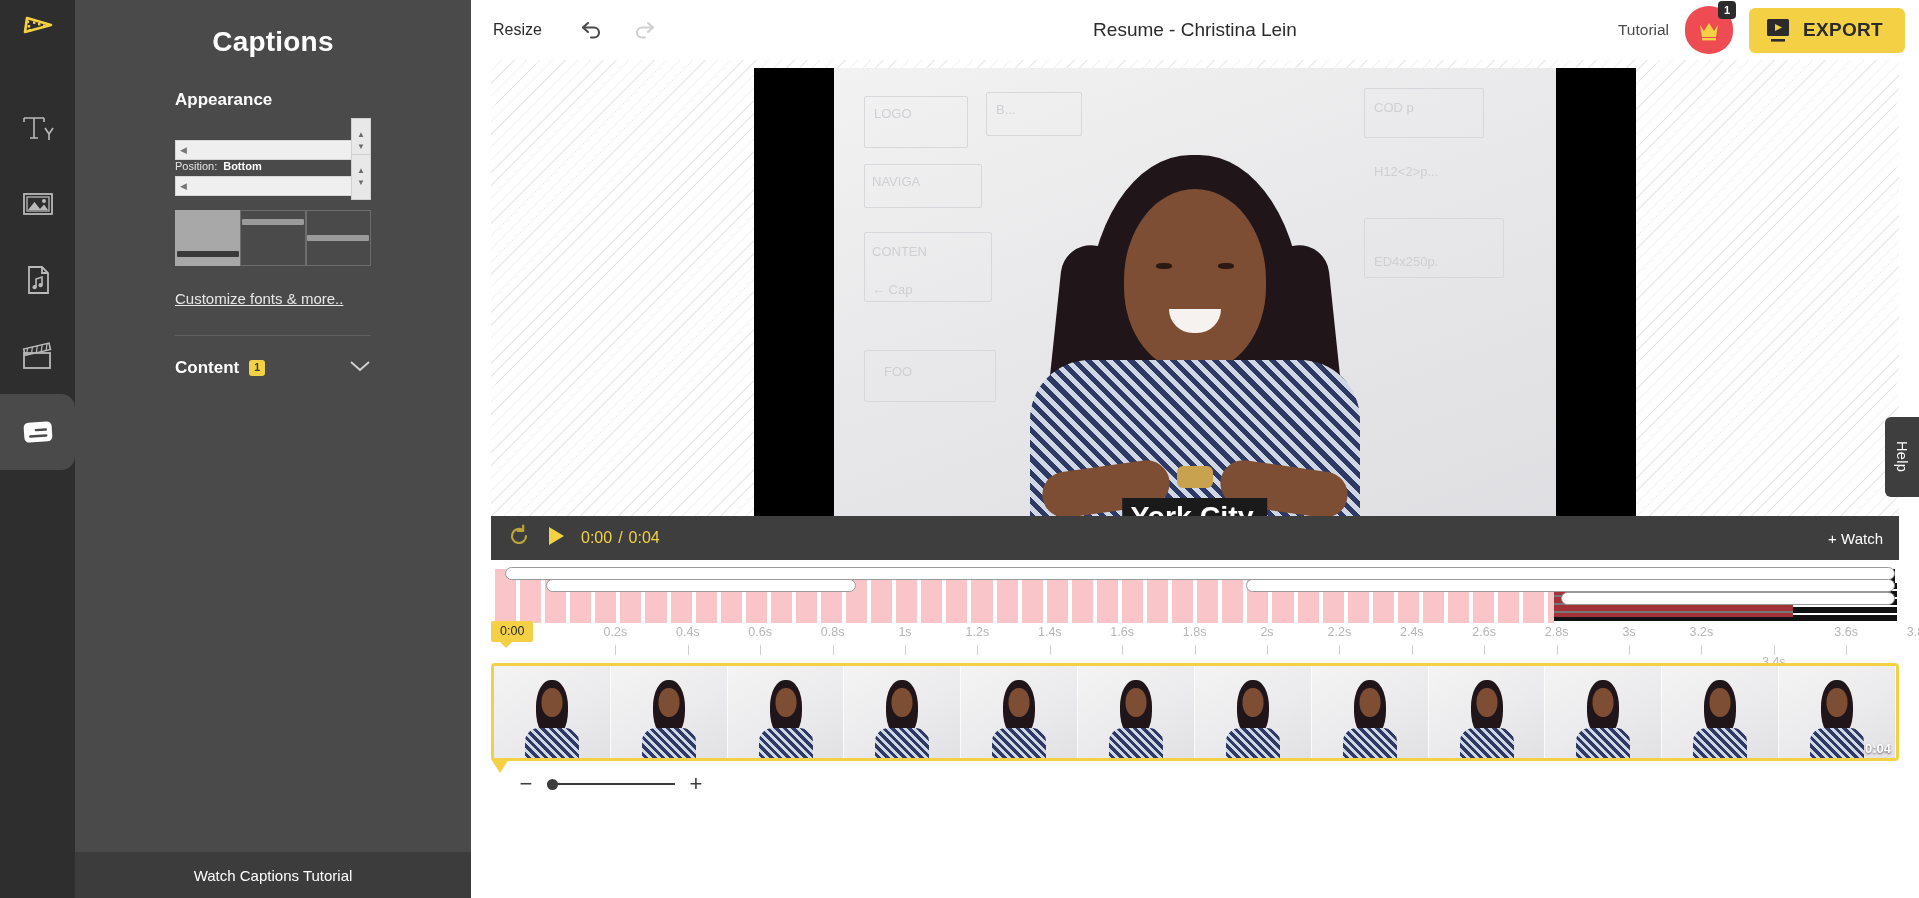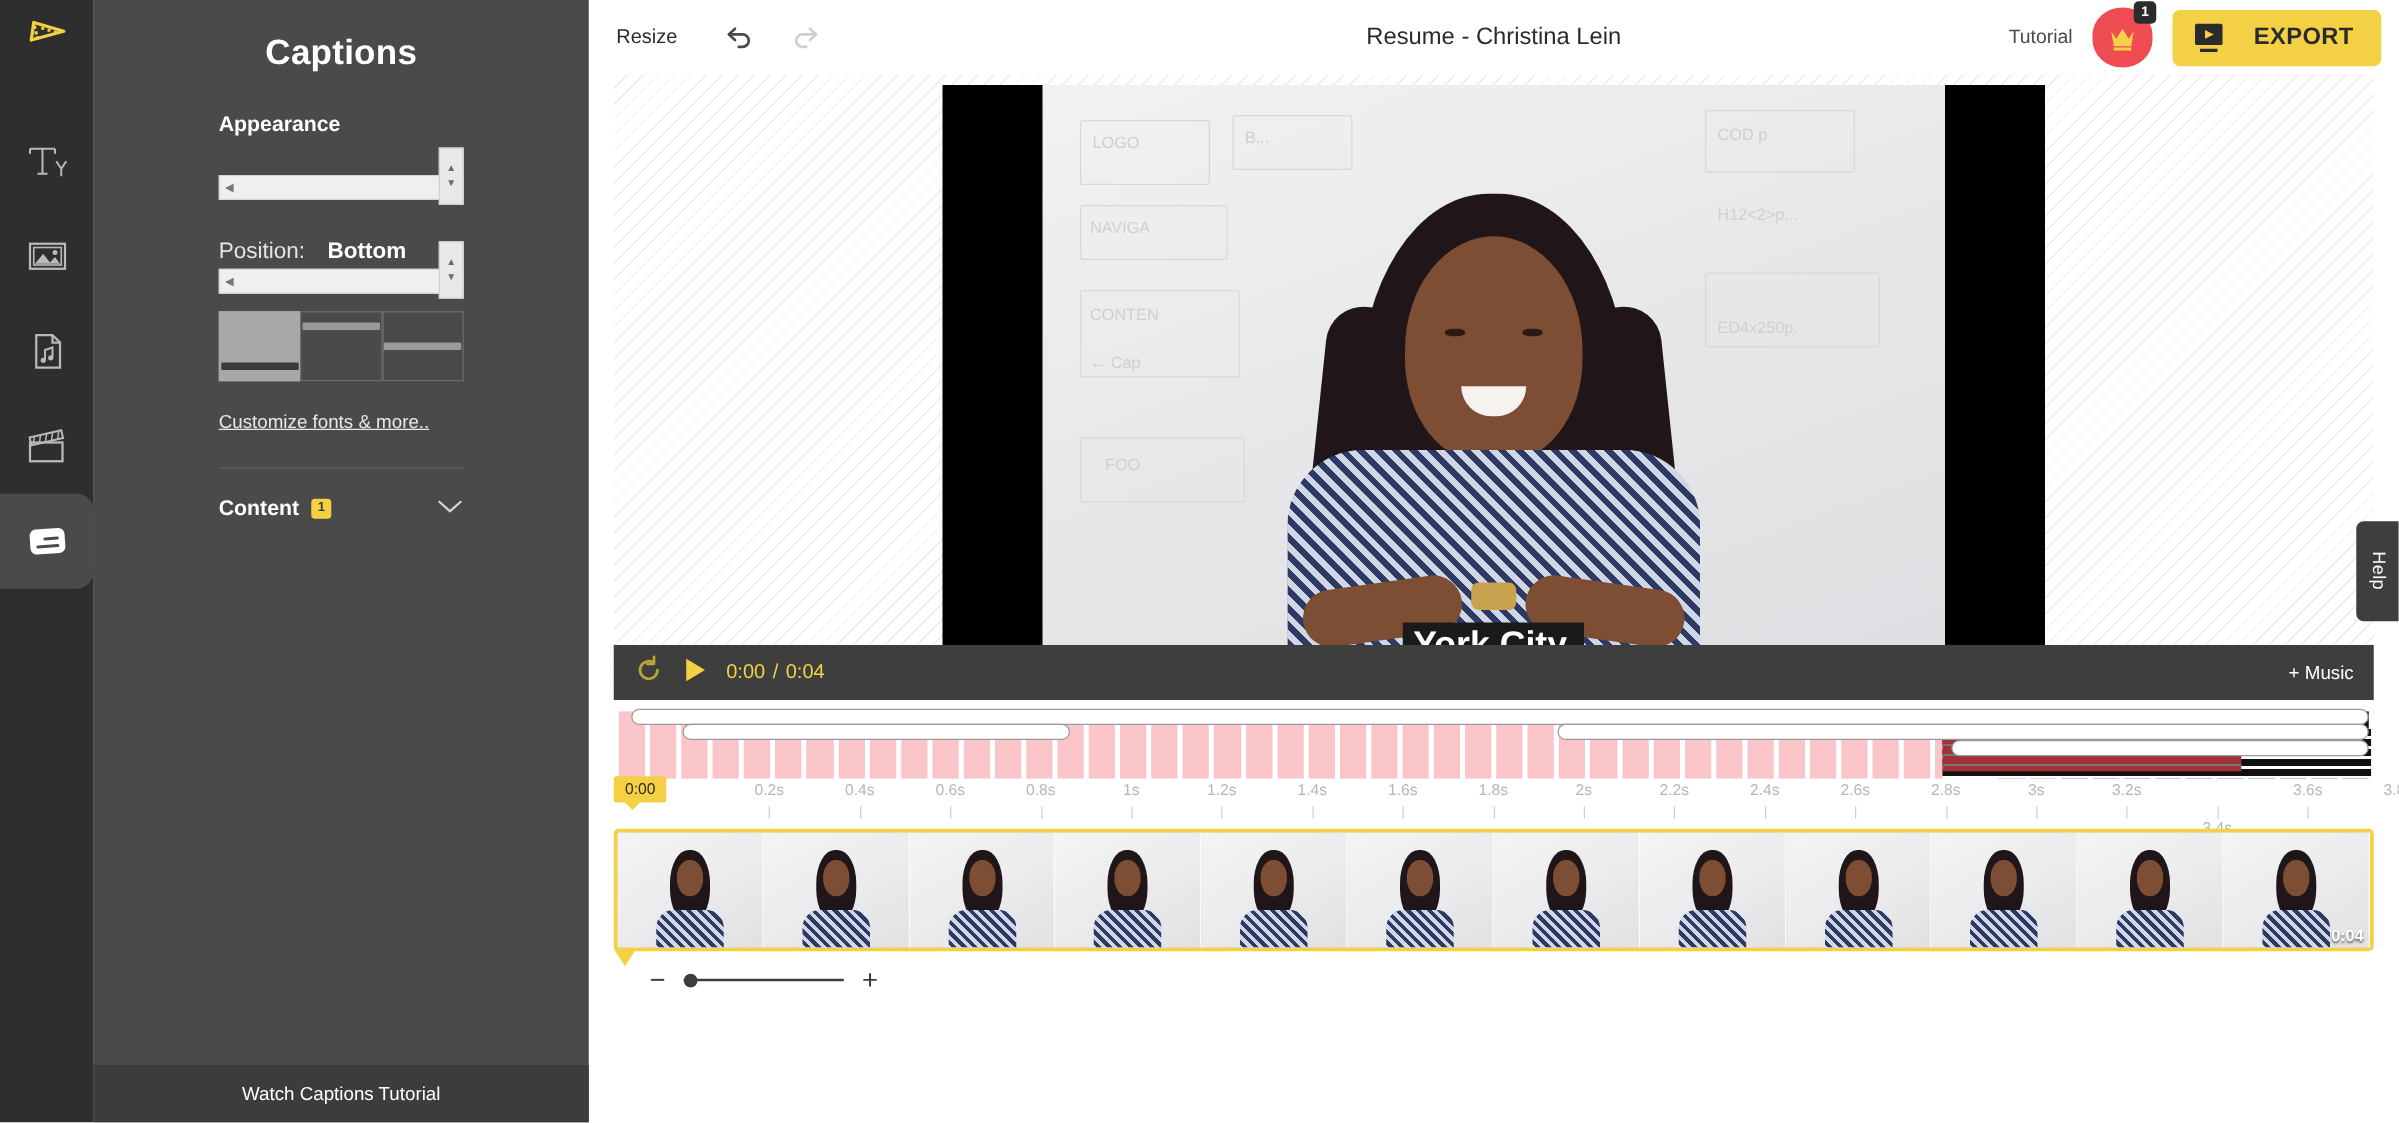--- a/index.html
+++ b/index.html
@@ -72,22 +72,22 @@
   .caption-preview p {
     text-align: center; font-size: 16.5px; font-weight: bold; line-height: 1.17;
     color: #fff;
   }
   .caption-preview span {
     background: #5450e6; box-decoration-break: clone;
     -webkit-box-decoration-break: clone; padding: 1px 3px;
   }
 
   .pos-row {
-    margin-top: 30px; display: flex; align-items: baseline; gap: 18px;
-    color: #e4e4e4; font-size: 18px; position: relative;
+    display: flex; align-items: baseline; gap: 6px;
+    color: #e4e4e4; font-size: 11px; position: relative;
   }
   .pos-row .val { color: #fff; font-weight: bold; }
 
   .pos-choices { display: flex; margin-top: 14px; gap: 0; }
   .pos-choice {
     flex: 1 1 0; height: 56px; border: 1px solid #6d6d6d; background: #4a4a4a;
     position: relative; cursor: pointer;
   }
   .pos-choice.sel { background: #a8a8a8; border-color: #a8a8a8; }
   .pos-choice .bar {
@@ -142,21 +142,21 @@
     position: absolute; inset: 0; background: #ef4b53; border-radius: 50%/46%;
     display: flex; align-items: center; justify-content: center;
   }
   .crown-badge {
     position: absolute; top: -5px; right: -3px; background: #2c2c2c; color: #fff;
     font-size: 11px; font-weight: bold; border-radius: 4px; width: 18px;
     height: 18px; display: flex; align-items: center; justify-content: center;
   }
   .export-btn {
     background: #f4d144; border-radius: 6px; height: 45px; padding: 0 22px 0 14px;
-    display: flex; align-items: center; gap: 21px; cursor: pointer;
+    display: flex; align-items: center; gap: 10px; cursor: pointer;
   }
   .export-btn span {
     font-size: 19px; font-weight: bold; color: #2b2b2b; letter-spacing: .3px;
   }
 
   
   .stage {
     position: relative; height: 500px; margin: 0 20px;
     background-color: #fff;
     background-image: repeating-linear-gradient(
@@ -567,21 +567,21 @@
           </svg>
         </span>
         <span style="cursor:pointer;">
           <svg width="22" height="24" viewBox="0 0 22 24" aria-hidden="true">
             <path d="M4 3 L19 12 L4 21 Z" fill="#f4d144"></path>
           </svg>
         </span>
         <span class="time">0:00</span>
         <span class="time" style="margin-left:-8px;">/</span>
         <span class="time" style="margin-left:-8px;">0:04</span>
-        <span class="music">+ Music</span>
+        <span class="music">+ Watch</span>
       </div>
     </div>
 
     <div class="help-tab">
       <span>Help</span>
     </div>
 
     <div class="timeline">
 
       <div class="wave-area">

